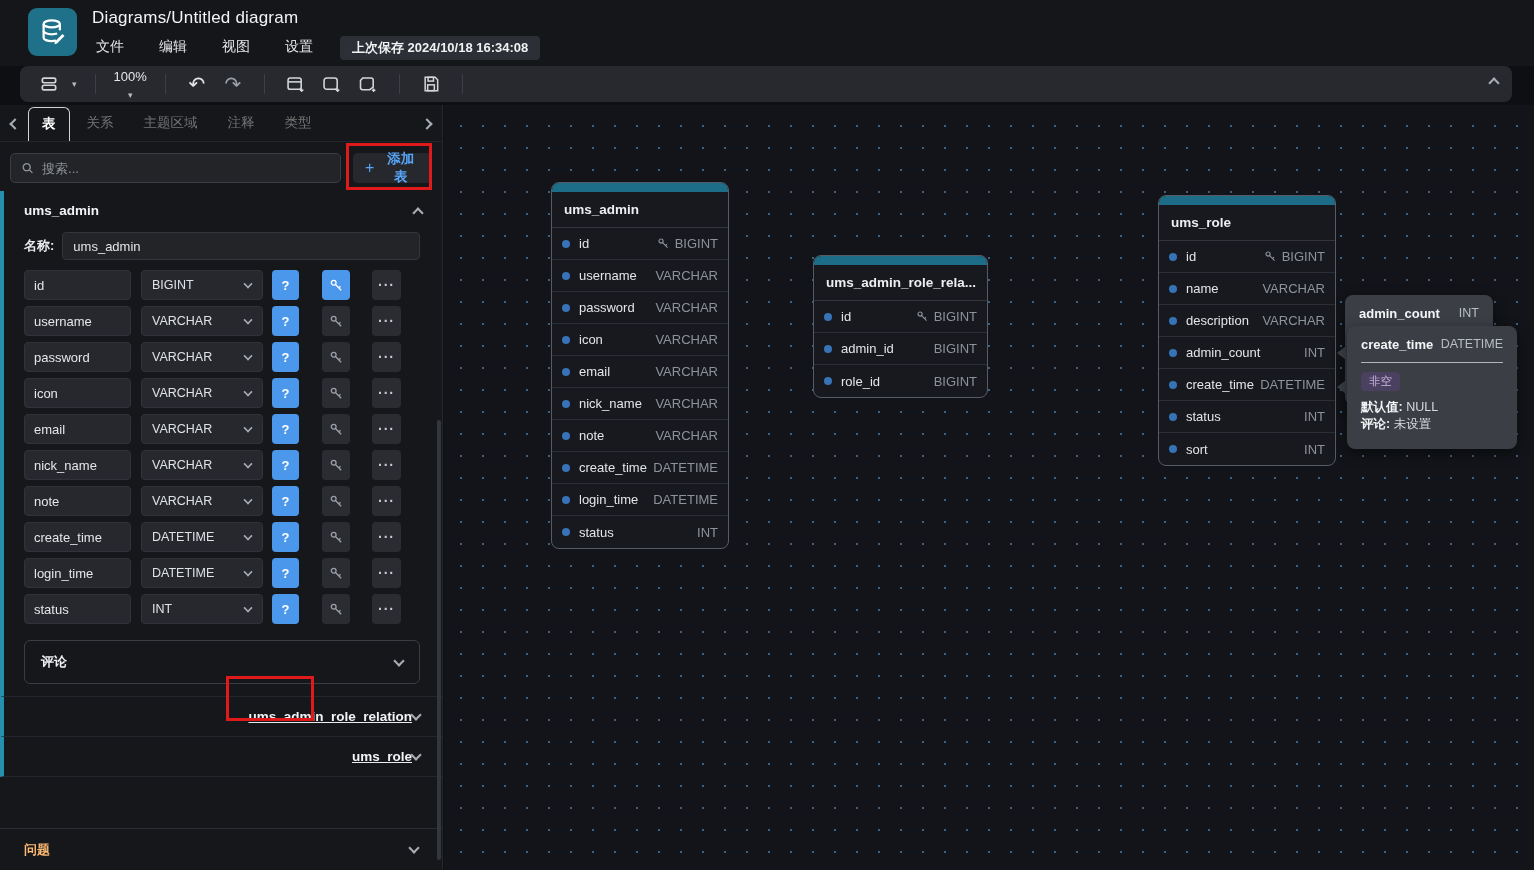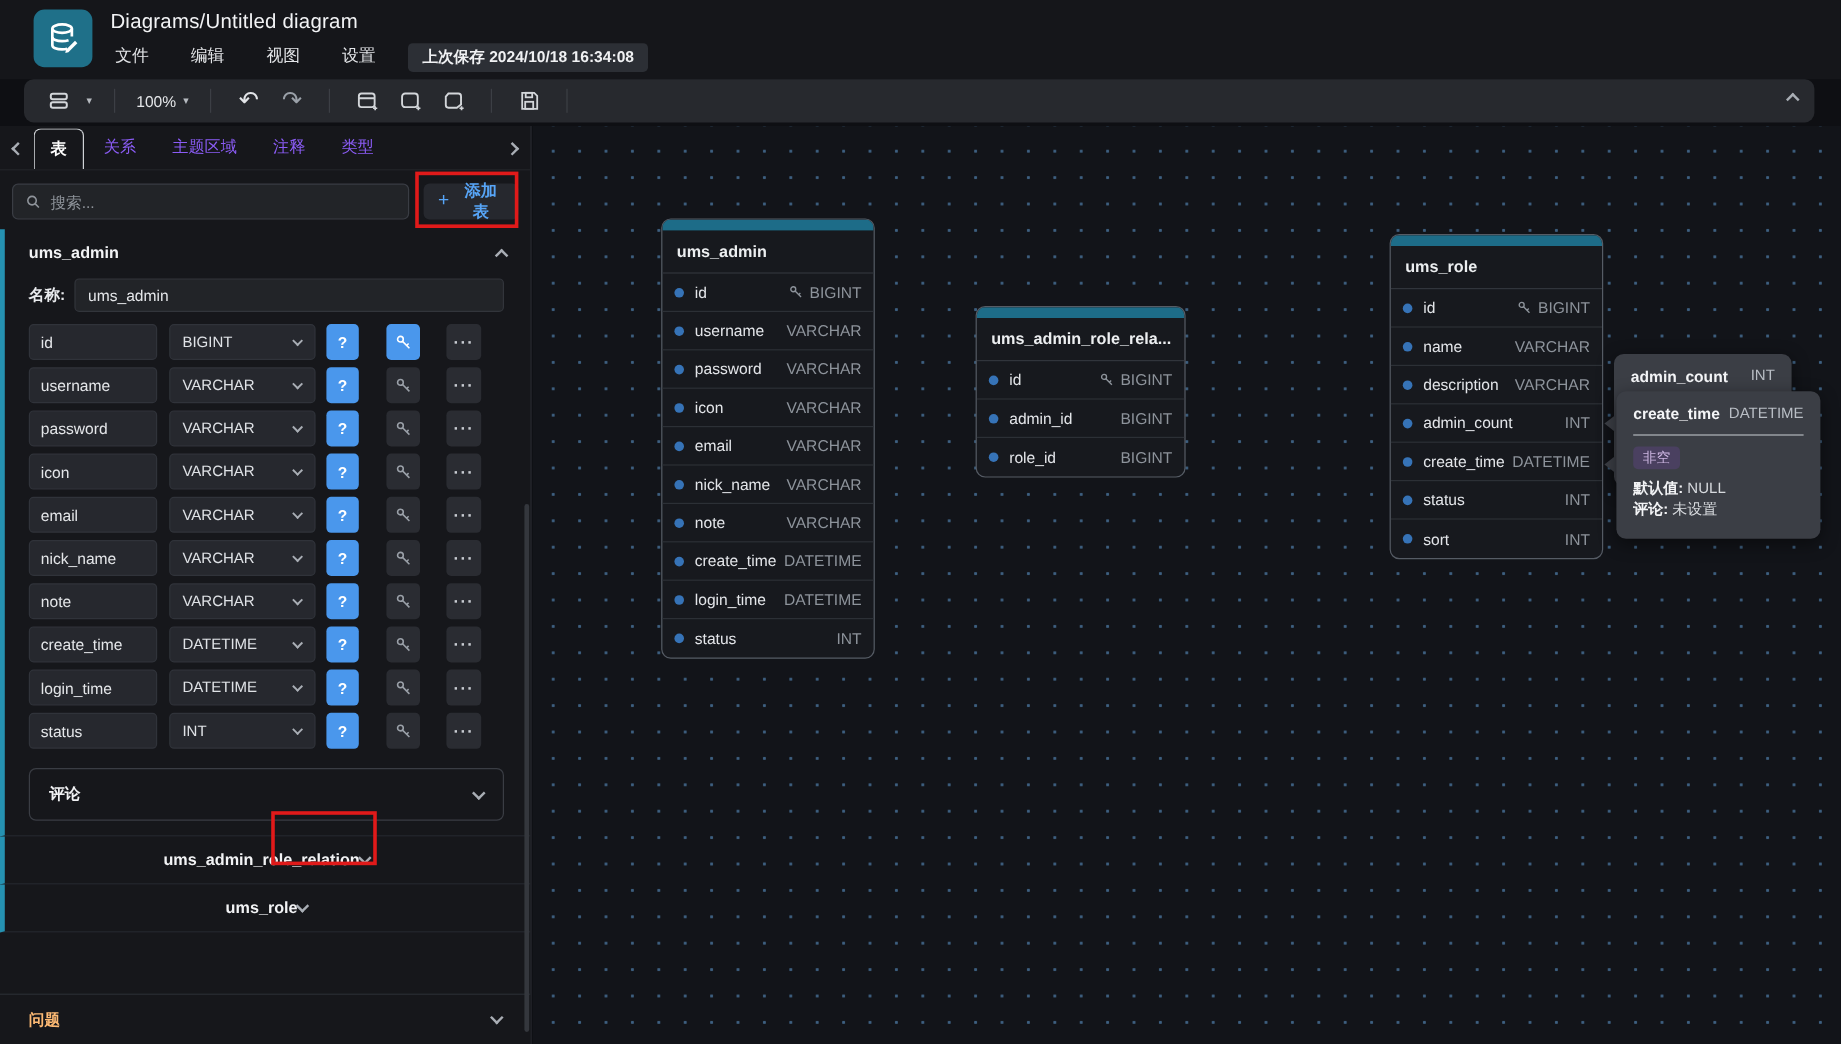--- a/index.html
+++ b/index.html
@@ -16,35 +16,35 @@
   .app-title { position:absolute; left:92px; top:8px; font-size:17px; color:#f2f3f5; letter-spacing:.2px; }
   .menubar { position:absolute; left:92px; top:36px; display:flex; gap:27px; }
   .menu-item { font-size:14px; color:#e3e5e8; padding:2px 4px; cursor:pointer; }
   .saved-badge { position:absolute; left:340px; top:36px; height:24px; background:#2c2f35;
           border-radius:4px; padding:3px 12px; font-weight:bold; font-size:13px; color:#f0f1f3; }
   
   .toolbar { position:absolute; left:20px; top:66px; right:22px; height:36px; border-radius:8px;
           background:#27292e; display:flex; align-items:center; padding:0 16px; gap:10px; }
   .tb-icon { color:#d3d6da; display:flex; align-items:center; justify-content:center; width:26px; height:26px; cursor:pointer; }
   .tb-sep { width:1px; height:20px; background:#3c3f45; margin:0 8px; }
-  .tb-zoom { color:#e4e6e9; font-size:13px; display:flex; align-items:center; gap:6px; cursor:pointer; }
+  .tb-zoom { color:#e4e6e9; font-size:13px; display:flex; align-items:center; gap:6px; cursor:pointer;flex-direction:column; }
   .caret { font-size:9px; color:#b6bac0; }
   .tb-undo { font-size:20px; line-height:1; color:#e3e5e9; }
   .tb-redo { font-size:20px; line-height:1; color:#9aa0a8; }
   .tb-collapse { position:absolute; right:14px; top:9px; }
   .chev { display:inline-block; width:8px; height:8px; border-right:2px solid #a9aeb5; border-bottom:2px solid #a9aeb5; }
   .chev.down { transform:rotate(45deg); margin-top:-3px; }
   .chev.up { transform:rotate(-135deg); margin-top:4px; }
   .chev.left { transform:rotate(135deg); }
   .chev.right { transform:rotate(-45deg); }
   
   .sidebar { position:absolute; left:0; top:105px; width:443px; bottom:0; background:#16171b;
           border-right:1px solid #26292f; }
   .tabbar { height:37px; display:flex; align-items:center; padding:0 6px; gap:4px; border-bottom:1px solid #222529; }
-  .tab { padding:7px 13px; font-size:13.5px; color:#8b5cf6; cursor:pointer; white-space:nowrap; }
+  .tab { padding:7px 13px; font-size:13.5px; color:#737373; cursor:pointer; white-space:nowrap; }
   .tab.active { color:#ffffff; font-weight:bold; border:1px solid #cfd2d6; border-bottom:none;
           border-radius:6px 6px 0 0; background:#16171b; margin-bottom:-1px; padding-bottom:8px; }
   .tab-arrow { color:#9aa0a8; padding:0 5px; cursor:pointer; }
   .searchrow { display:flex; align-items:center; margin:11px 10px 8px 10px; gap:12px; }
   .searchbox { flex:0 0 331px; height:30px; background:#222428; border:1px solid #3a3d44; border-radius:5px;
           display:flex; align-items:center; padding:0 10px; gap:8px; color:#8f949b; }
   .searchbox input { background:transparent; border:none; outline:none; color:#d6d9dd; font-size:13px; width:100%; }
   .searchbox input::placeholder { color:#8f949b; }
   .add-table-btn { height:30px; background:#26282e; border:none; border-radius:5px; color:#57a5f7;
           font-size:13.5px; font-weight:bold; padding:0 12px; display:flex; align-items:center; gap:7px; cursor:pointer; }
@@ -73,21 +73,21 @@
           display:flex; align-items:center; justify-content:space-between; padding:0 16px; cursor:pointer; }
   .comment-box .t { font-weight:bold; color:#f0f1f3; }
   .footrow { display:flex; align-items:center; padding:4px 22px 14px 20px; }
   .swatch { width:25px; height:25px; border-radius:5px; background:#266e88; cursor:pointer; }
   .footbtns { margin-left:auto; display:flex; align-items:center; gap:16px; }
   .mini-btn { height:28px; background:#26282e; border:none; border-radius:4px; color:#57a5f7;
           font-weight:bold; font-size:13px; padding:0 11px; cursor:pointer; }
   .trash-btn { width:26px; height:28px; background:#26282e; border:none; border-radius:4px; color:#e06c5a;
           display:flex; align-items:center; justify-content:center; cursor:pointer; }
   .acc-collapsed { border-left:4px solid #2591b1; border-bottom:1px solid #24272d; height:40px;
-          display:flex; align-items:center; justify-content:center; padding:0 22px 0 20px; cursor:pointer; }
+          display:flex; align-items:center; justify-content:flex-end; padding:0 22px 0 20px; cursor:pointer;text-decoration:underline; }
   .issues-bar { position:absolute; left:0; right:0; bottom:0; height:42px; border-top:1px solid #2a2d33;
           display:flex; align-items:center; justify-content:space-between; padding:0 24px; background:#16171b; }
   .issues-bar .t { font-weight:bold; color:#fdba74; }
   .sb-scroll { position:absolute; right:1px; top:315px; width:4px; height:440px; background:#34373d; border-radius:2px; }
   
   .canvas { position:absolute; left:444px; top:105px; right:0; bottom:0; background:#121419;
           background-image:radial-gradient(circle, #3d5f80 1.1px, transparent 1.4px);
           background-size:22px 22px; background-position:6px 10px; }
   .ctable { position:absolute; background:#17191e; border:1px solid #565c65; border-radius:8px;
           overflow:hidden; cursor:grab; }

